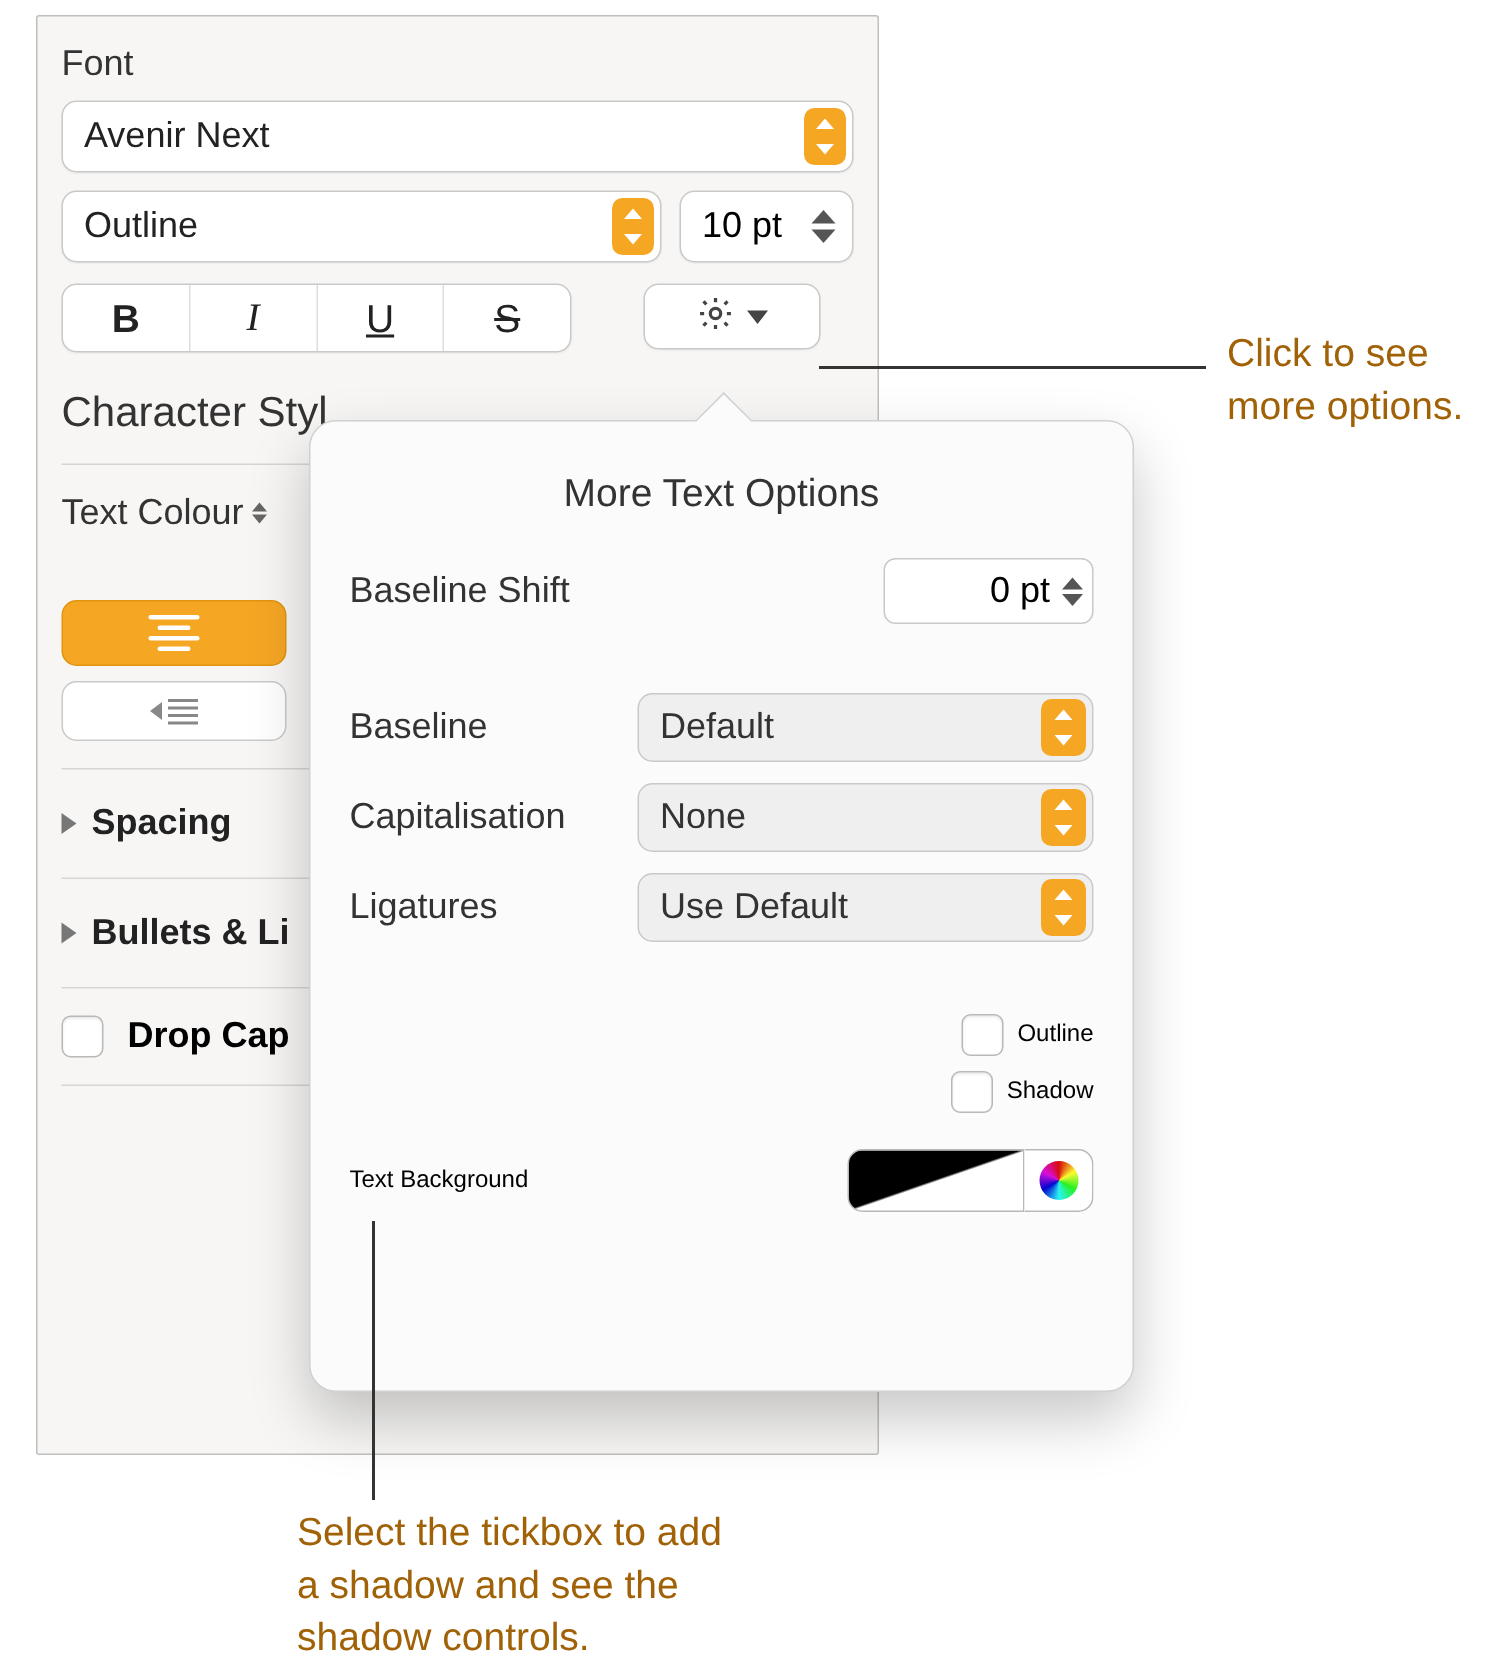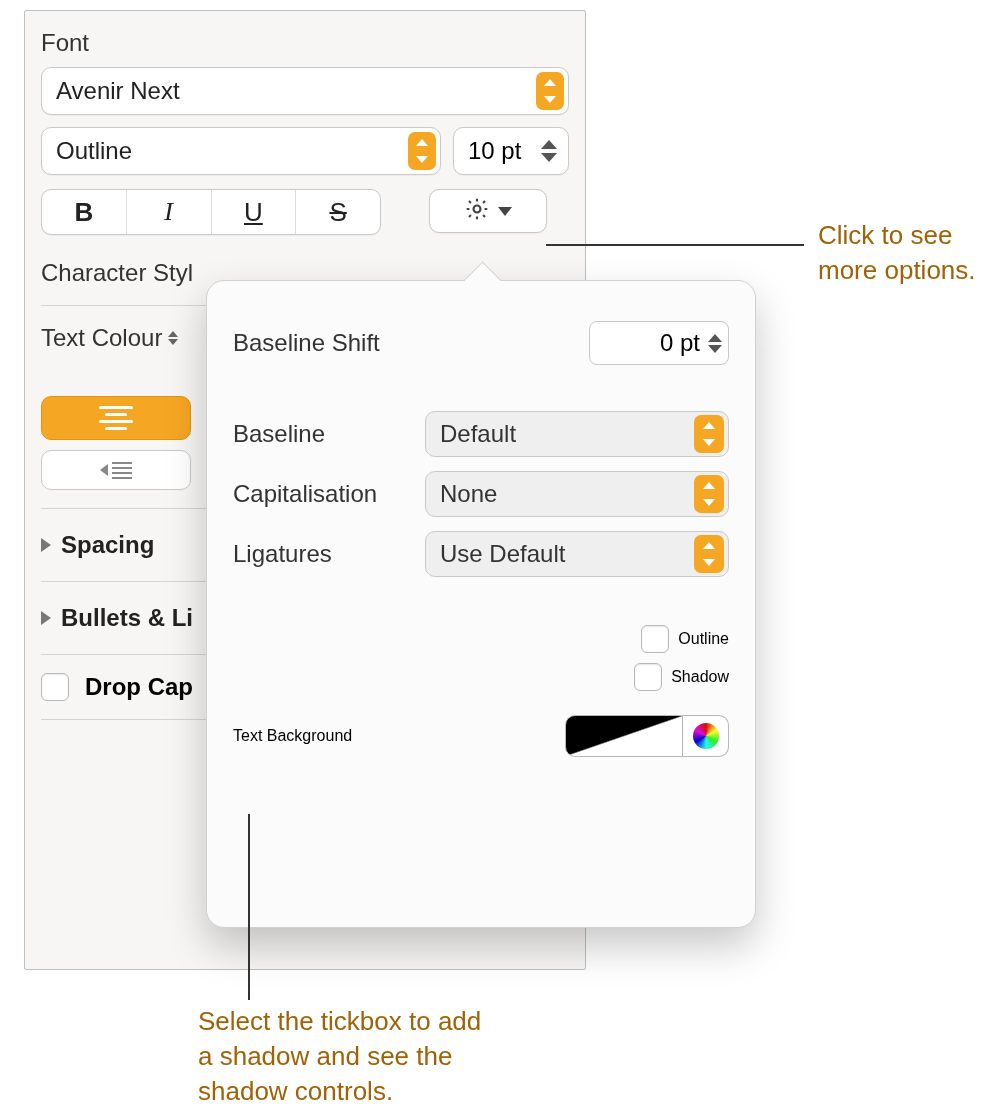--- a/index.html
+++ b/index.html
@@ -73,21 +73,21 @@
     width: 118px; height: 44px;
     border: 1px solid #c9c9c9; border-radius: 10px; background: #fff;
     display: flex; align-items: center; justify-content: center; gap: 8px;
     box-shadow: 0 1px 1px rgba(0,0,0,0.04); cursor: pointer;
   }
   .gear-btn svg { width: 26px; height: 26px; }
   .gear-btn .chev { width: 0; height: 0; border-left: 7px solid transparent; border-right: 7px solid transparent; border-top: 9px solid #444; }
 
   .row2 { display: flex; align-items: flex-start; }
 
-  .char-style-label { margin-top: 24px; font-size: 24px; color: #333; }
+  .char-style-label { margin-top: 24px; font-size: 28px; color: #333; }
 
   .divider { height: 1px; background: #d5d5d5; margin: 18px 0; }
 
   .text-colour { display: flex; align-items: center; gap: 6px; font-size: 24px; color: #333; }
   .mini-updown { display: inline-flex; flex-direction: column; gap: 2px; }
   .mini-updown span { width: 0; height: 0; border-left: 5px solid transparent; border-right: 5px solid transparent; }
   .mini-updown .u { border-bottom: 6px solid #666; }
   .mini-updown .d { border-top: 6px solid #666; }
 
   .align-bar {
@@ -295,20 +295,21 @@
 
   <div class="check-row">
     <span class="checkbox"></span>
     <span>Drop Cap</span>
   </div>
 
   <div class="divider"></div>
 </div>
 
 <div class="popover">
+  <div class="pop-title">More Text Options</div>
 
 
   <div class="pop-row">
     <label>Baseline Shift</label>
     <div class="num-field">
       <span>0 pt</span>
       <div class="stepper">
         <span class="u"></span>
         <span class="d"></span>
       </div>

